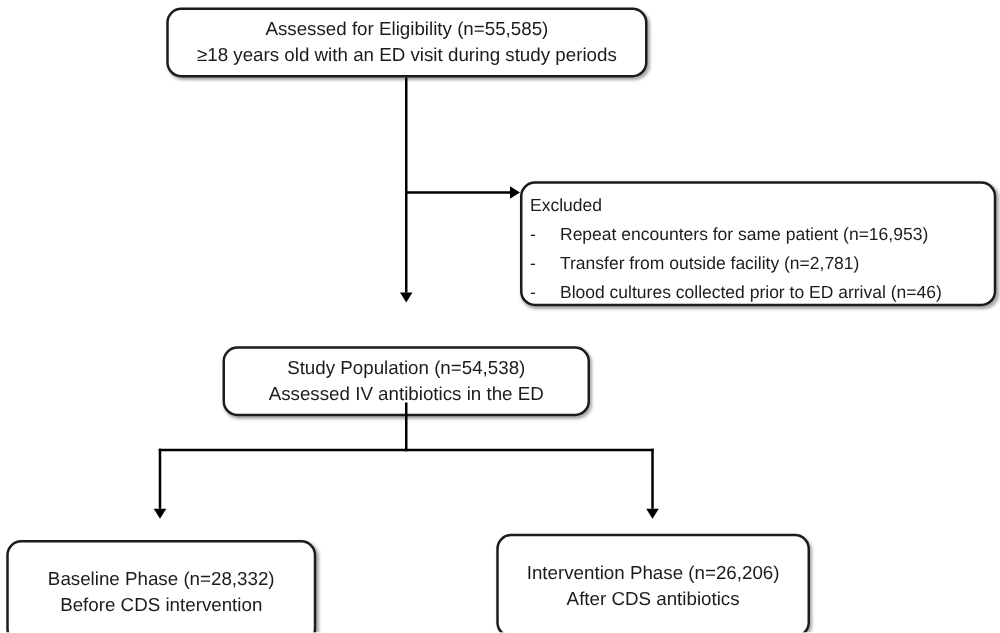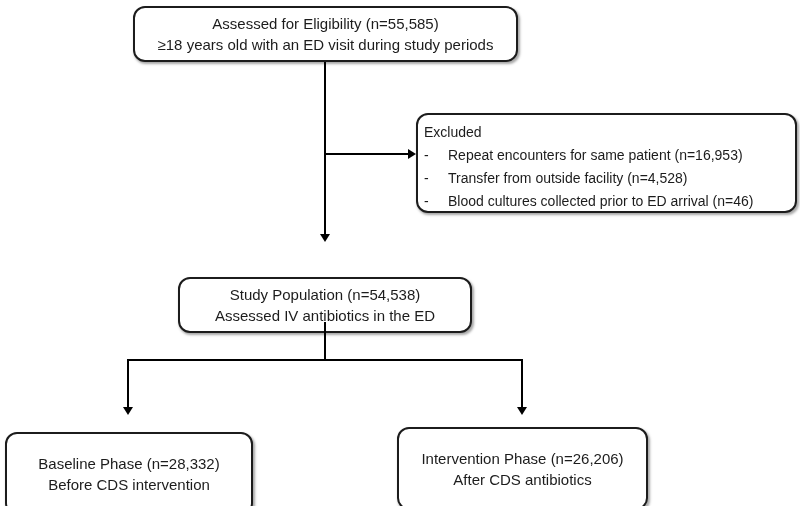--- a/index.html
+++ b/index.html
@@ -29,20 +29,21 @@
     font-size: 15px;
     line-height: 21px;
   }
   .box.centered div { white-space: nowrap; }
 
   
   .excluded {
     font-size: 14px;
     line-height: 23px;
     padding: 6px 4px 0 6px;
+    margin-top: 32px;
   }
   .excl-item { display: flex; white-space: nowrap; }
   .excl-item .dash {
     width: 24px;
     flex: 0 0 24px;
   }
 
   
   .line { position: absolute; background: #000000; }
   .vline { width: 2px; }
@@ -81,21 +82,21 @@
   <div class="arrow-right" style="left:408px; top:149px;"></div>
 
   <div class="box excluded" style="left:416px; top:113px; width:381px; height:100px;">
     <div>Excluded</div>
     <div class="excl-item">
       <span class="dash">-</span>
       <span>Repeat encounters for same patient (n=16,953)</span>
     </div>
     <div class="excl-item">
       <span class="dash">-</span>
-      <span>Transfer from outside facility (n=4,528)</span>
+      <span>Transfer from outside facility (n=2,781)</span>
     </div>
     <div class="excl-item">
       <span class="dash">-</span>
       <span>Blood cultures collected prior to ED arrival (n=46)</span>
     </div>
   </div>
 
   <div class="box centered" style="left:178px; top:242px; width:294px; height:56px;margin-top:35px;">
     <div>Study Population (n=54,538)</div>
     <div>Assessed IV antibiotics in the ED</div>

